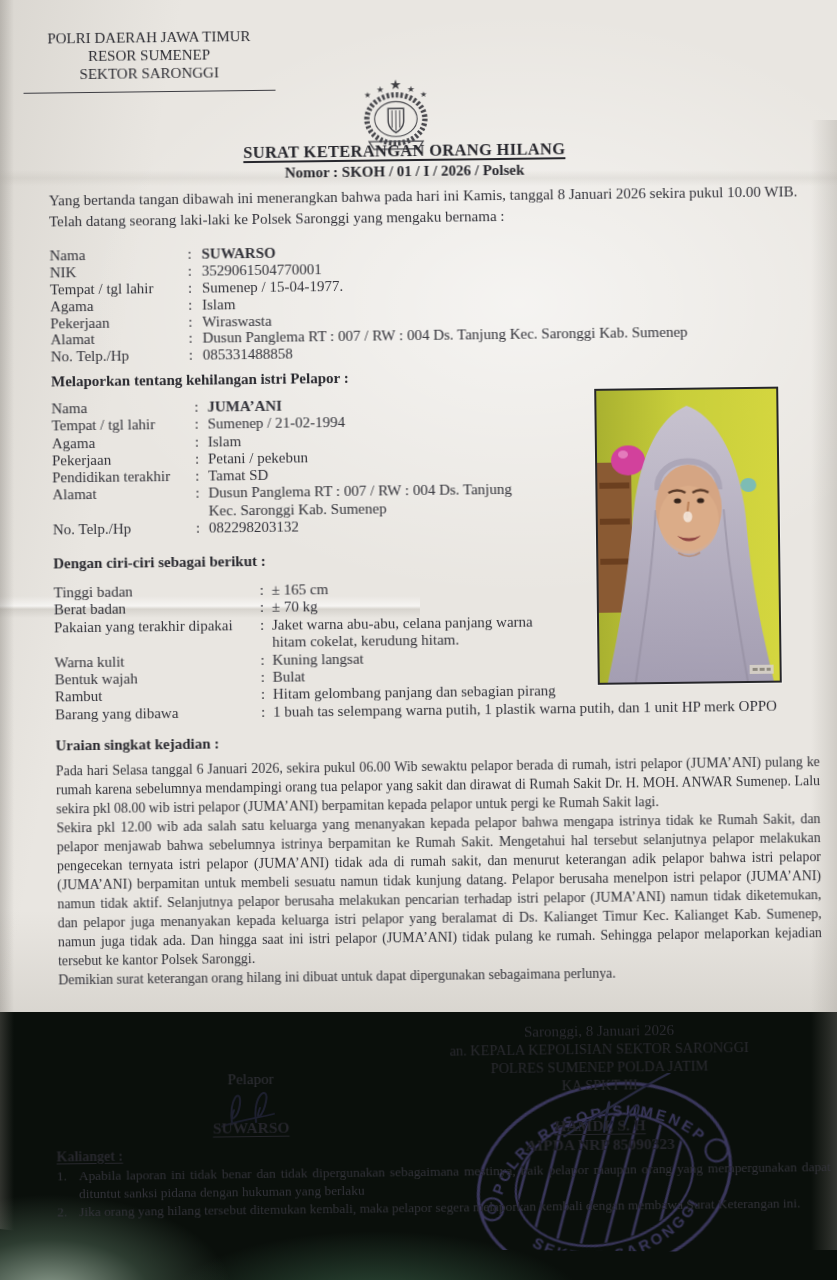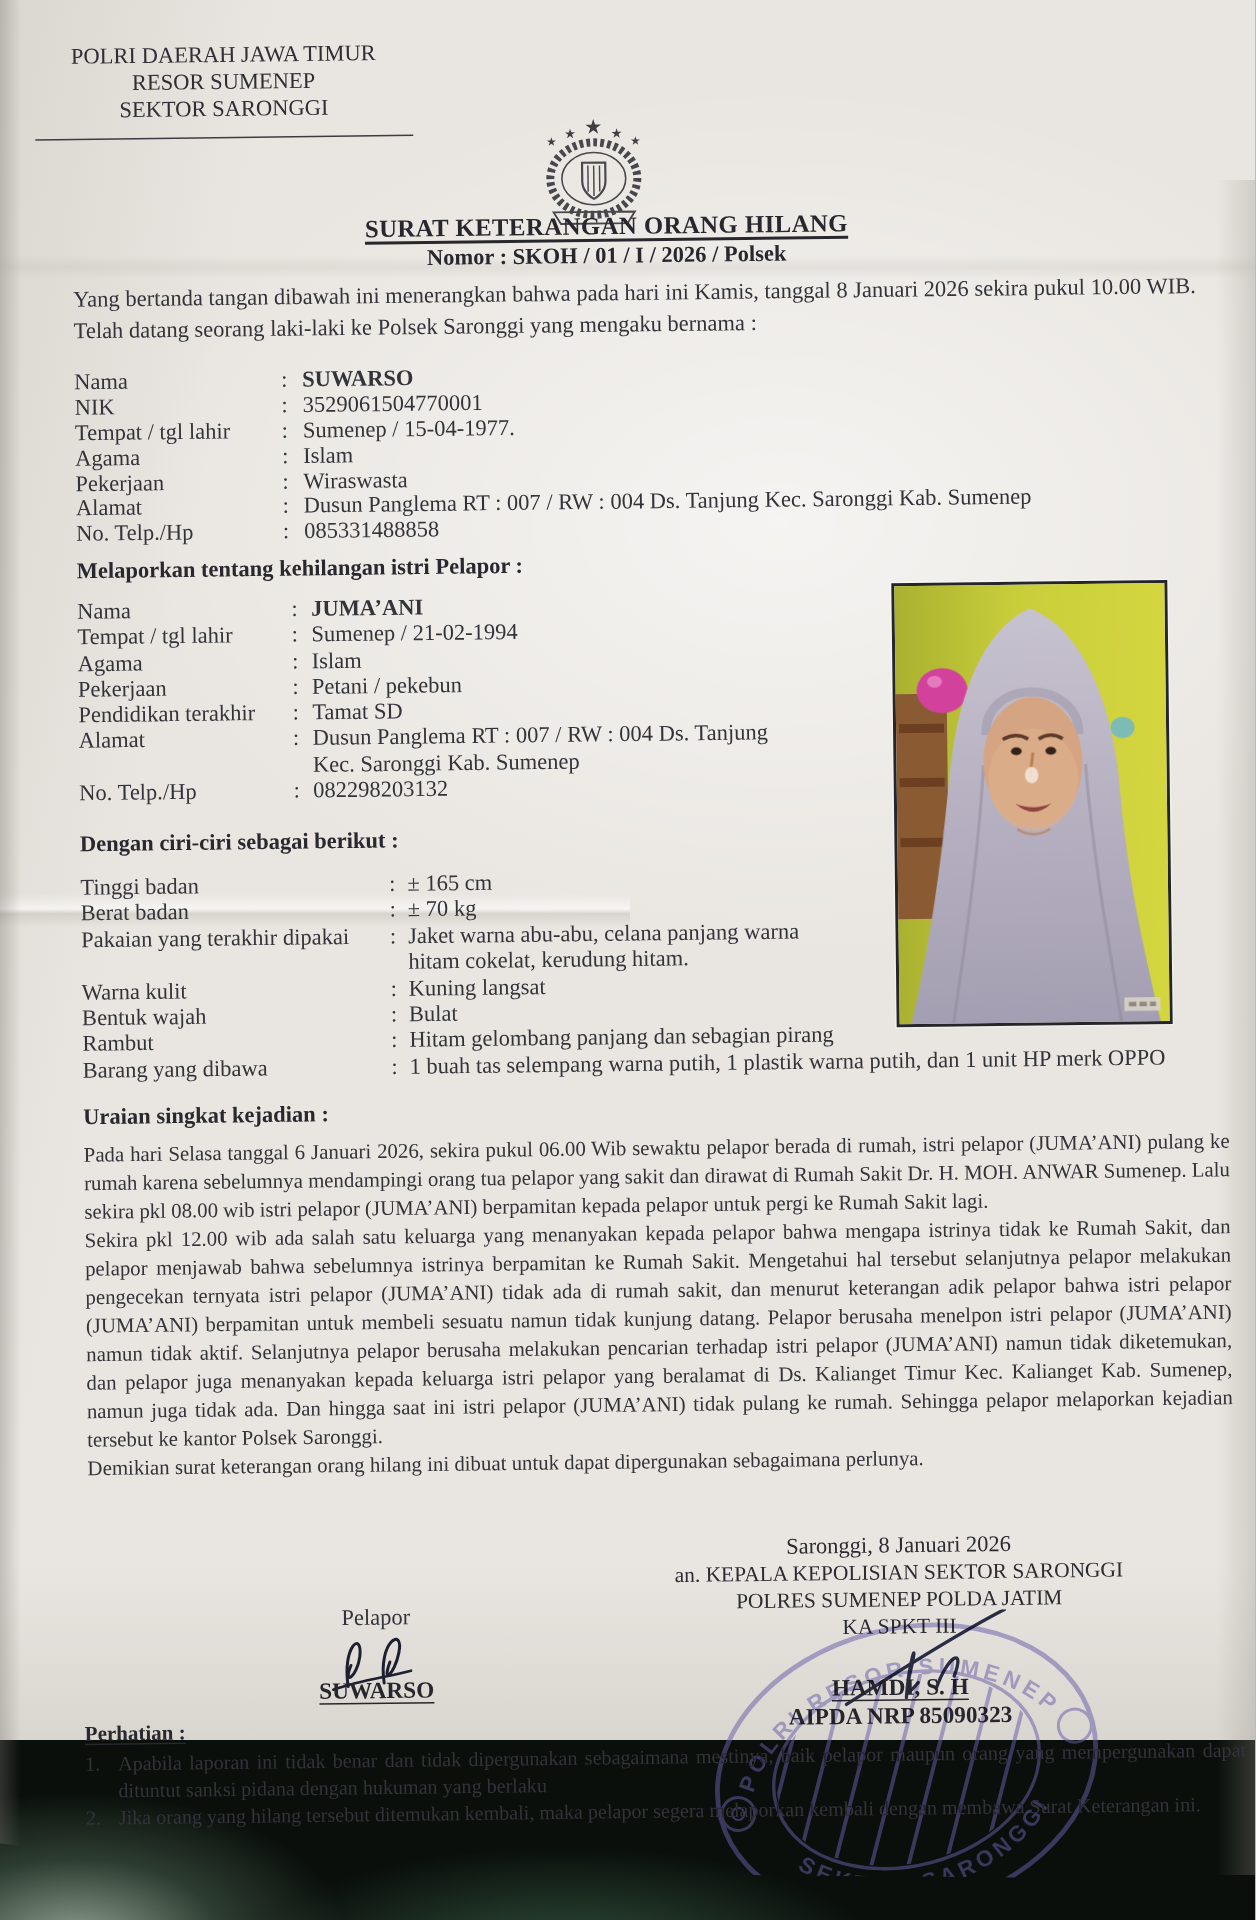--- a/index.html
+++ b/index.html
@@ -2,21 +2,21 @@
 <html><head>
 <meta charset="utf-8">
 <style>
   html,body{margin:0;padding:0;}
   .page{position:relative;width:837px;height:1280px;overflow:hidden;
     background:
       radial-gradient(260px 140px at 6% 101%, #8fa091 0%, rgba(74,98,80,.55) 38%, rgba(20,30,22,0) 70%),
       radial-gradient(340px 120px at 45% 102%, #31503c 0%, rgba(18,30,22,0) 62%),
       #0a0f0b;
     font-family:"Liberation Serif","DejaVu Serif",serif;color:#33333a;}
-  .paper{position:absolute;left:0;top:0;width:837px;height:1160px;
+  .paper{position:absolute;left:0;top:0;width:837px;height:1012px;
     background:
       radial-gradient(620px 420px at 62% 30%, rgba(255,255,255,.55) 0%, rgba(255,255,255,0) 70%),
       linear-gradient(100deg, rgba(190,186,178,.35) 0%, rgba(190,186,178,0) 18%),
       linear-gradient(0deg, rgba(180,176,168,.30) 0%, rgba(180,176,168,0) 10%),
       #e9e6e1;
     clip-path:polygon(0 0,100% 0,100% 1253px,19% 1247px,0 1229px);}
   .crease{position:absolute;pointer-events:none;}
   .c1{left:0;top:596px;width:420px;height:22px;
       background:linear-gradient(180deg,rgba(255,255,255,0) 0%,rgba(255,255,255,.6) 45%,rgba(160,156,148,.25) 60%,rgba(255,255,255,0) 100%);}
   .c2{left:0;top:0;width:14px;height:1240px;background:linear-gradient(90deg,rgba(120,116,110,.35),rgba(120,116,110,0));}
@@ -306,21 +306,21 @@
       <div class="abs officer-nrp">AIPDA NRP 85090323</div>
 
       <div class="abs signoff-l-role">Pelapor</div>
       <svg class="abs sig" style="left:208px;top:1082px;" width="92" height="44" viewBox="0 0 92 44">
         <path d="M18,40 C14,14 28,2 26,20 C24,34 14,40 20,26" stroke="#1e2030" stroke-width="2" fill="none" stroke-linecap="round"></path>
         <path d="M42,38 C38,10 56,0 52,18 C49,32 40,40 46,24" stroke="#1e2030" stroke-width="2" fill="none" stroke-linecap="round"></path>
         <path d="M8,42 C26,36 44,34 60,30" stroke="#1e2030" stroke-width="1.8" fill="none" stroke-linecap="round"></path>
       </svg>
       <div class="abs signoff-l-name">SUWARSO</div>
 
-      <div class="abs notes-heading">Perhatian :</div>
+      <div class="abs notes-heading">Kalianget :</div>
       <div class="abs notes">
         <div class="item">
           <span class="num">1.</span>
           <span class="txt">Apabila laporan ini tidak benar dan tidak dipergunakan sebagaimana mestinya, baik pelapor maupun orang yang mempergunakan dapat dituntut sanksi pidana dengan hukuman yang berlaku</span>
         </div>
         <div class="item">
           <span class="num">2.</span>
           <span class="txt">Jika orang yang hilang tersebut ditemukan kembali, maka pelapor segera melaporkan kembali dengan membawa Surat Keterangan ini.</span>
         </div>
       </div>

